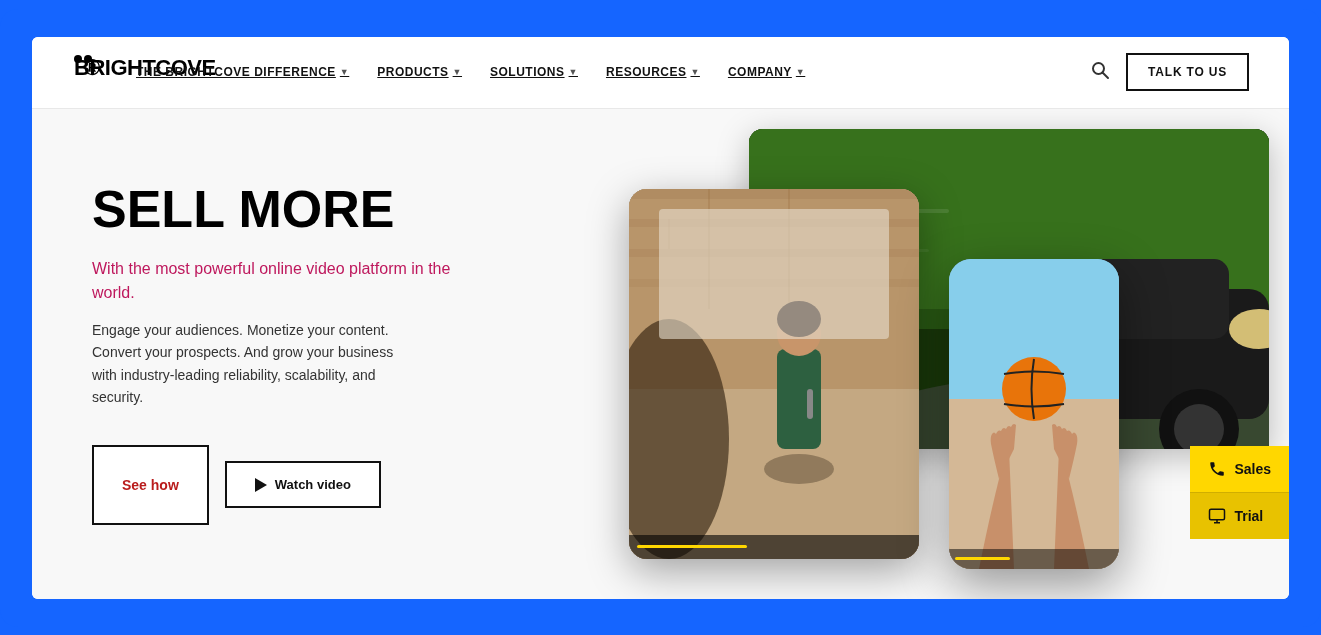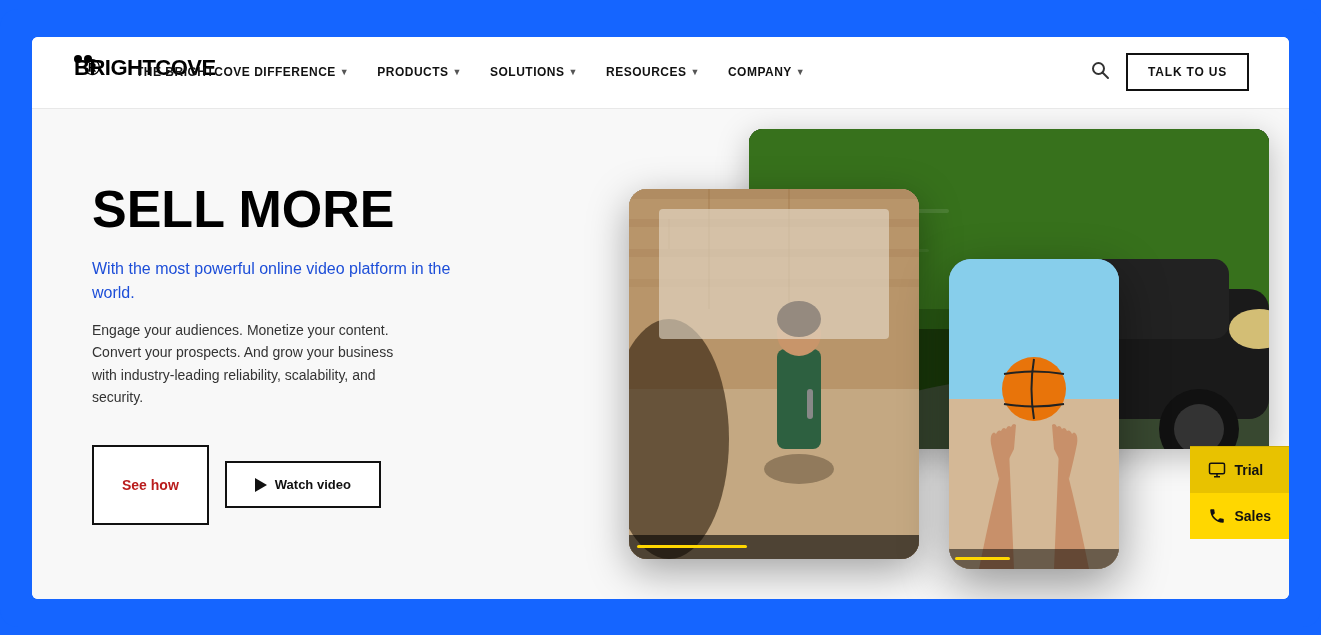--- a/index.html
+++ b/index.html
@@ -62,20 +62,21 @@
       align-items: center;
       gap: 4px;
       padding: 8px 12px;
       font-size: 12px;
       font-weight: 700;
       letter-spacing: 0.5px;
       color: #111;
       cursor: pointer;
       white-space: nowrap;
       text-transform: uppercase;
+      text-decoration: underline;
     }
     .nav-chevron {
       font-size: 9px;
       color: #555;
     }
     .nav-right {
       display: flex;
       align-items: center;
       gap: 12px;
     }
@@ -116,21 +117,21 @@
     .hero-headline {
       font-size: 52px;
       font-weight: 900;
       line-height: 1.05;
       color: #000;
       margin-bottom: 20px;
       text-transform: uppercase;
     }
     .hero-subtitle {
       font-size: 16px;
-      color: #1d4ed8;
+      color: #be185d;
       line-height: 1.5;
       margin-bottom: 14px;
       font-weight: 400;
     }
     .hero-body {
       font-size: 14px;
       color: #333;
       line-height: 1.6;
       margin-bottom: 36px;
       max-width: 320px;
@@ -440,31 +441,31 @@
               <path d="M 85 100 Q 80 130 85 160" stroke="#222" stroke-width="2" fill="none"></path>
             </svg>
             <div class="phone-bottom-bar">
               <div class="progress-bar" style="width:35%"></div>
             </div>
           </div>
         </div>
       </div>
 
       <div class="floating-cta">
+        <button class="float-btn float-btn-sales">
+          <svg width="18" height="18" viewBox="0 0 24 24" fill="none">
+            <path d="M6.6 10.8c1.4 2.8 3.8 5.1 6.6 6.6l2.2-2.2c.3-.3.7-.4 1-.2 1.1.4 2.3.6 3.6.6.6 0 1 .4 1 1V20c0 .6-.4 1-1 1-9.4 0-17-7.6-17-17 0-.6.4-1 1-1h3.5c.6 0 1 .4 1 1 0 1.3.2 2.5.6 3.6.1.3 0 .7-.2 1L6.6 10.8z" fill="#111"></path>
+          </svg>
+          <span>Sales</span>
+        </button>
         <button class="float-btn float-btn-trial">
           <svg width="18" height="18" viewBox="0 0 24 24" fill="none">
             <rect x="2" y="3" width="20" height="14" rx="2" stroke="#111" stroke-width="2"></rect>
             <line x1="8" y1="21" x2="16" y2="21" stroke="#111" stroke-width="2"></line>
             <line x1="12" y1="17" x2="12" y2="21" stroke="#111" stroke-width="2"></line>
           </svg>
           <span>Trial</span>
         </button>
-        <button class="float-btn float-btn-sales">
-          <svg width="18" height="18" viewBox="0 0 24 24" fill="none">
-            <path d="M6.6 10.8c1.4 2.8 3.8 5.1 6.6 6.6l2.2-2.2c.3-.3.7-.4 1-.2 1.1.4 2.3.6 3.6.6.6 0 1 .4 1 1V20c0 .6-.4 1-1 1-9.4 0-17-7.6-17-17 0-.6.4-1 1-1h3.5c.6 0 1 .4 1 1 0 1.3.2 2.5.6 3.6.1.3 0 .7-.2 1L6.6 10.8z" fill="#111"></path>
-          </svg>
-          <span>Sales</span>
-        </button>
       </div>
     </section>
 
   </div>
 </div>
 
 </body></html>

